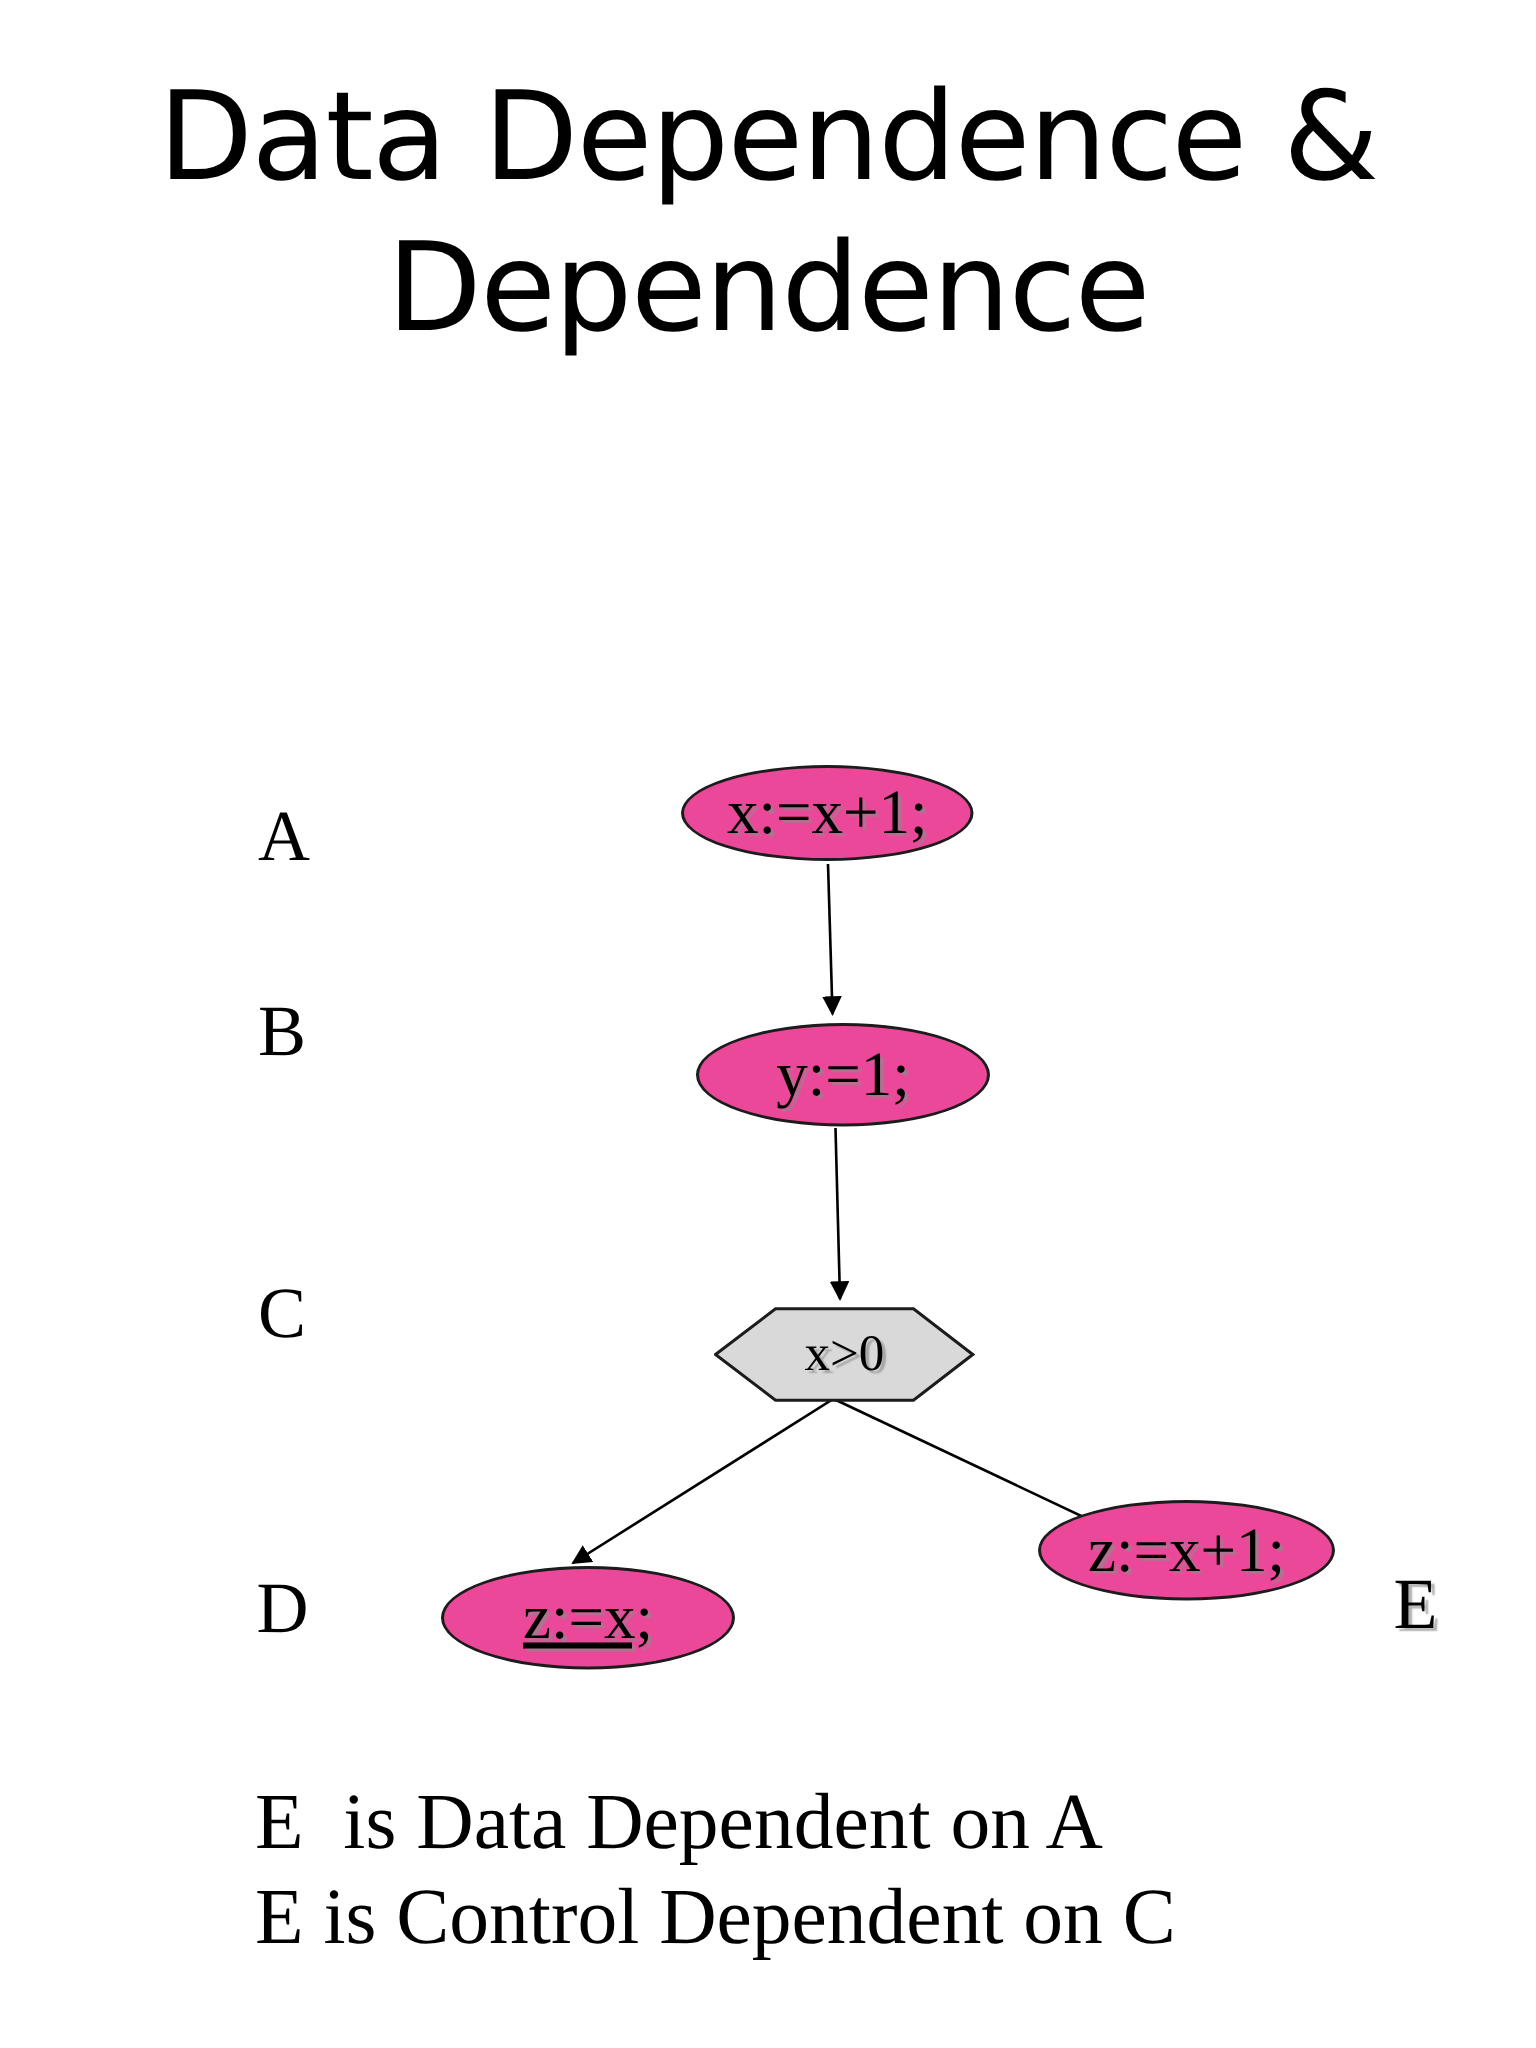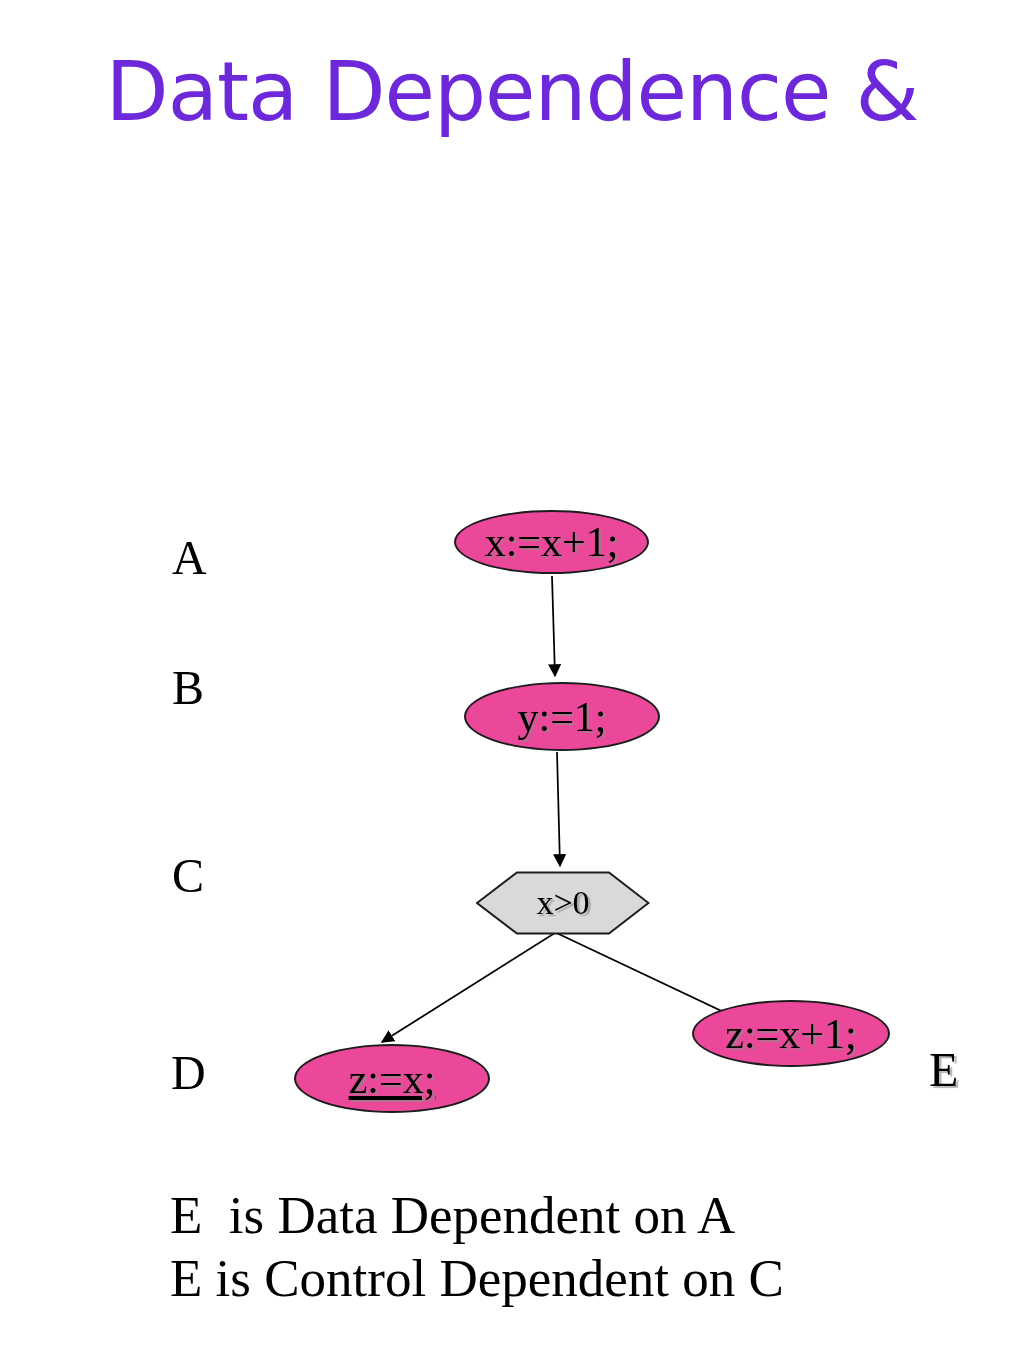--- a/index.html
+++ b/index.html
@@ -11,21 +11,21 @@
     font-family:"Liberation Serif", serif;
     color:#000;
   }
   .slide-title{
     position:absolute;
     top:41px;left:0;width:1024px;
     text-align:center;
     font-family:"DejaVu Sans", sans-serif;
     font-size:82px;
     line-height:101px;
-    color:#6d28d9;
+    color:#000000;
     letter-spacing:-1px;
   }
   .slide-title span{display:block;}
   .edges{position:absolute;left:0;top:0;width:1024px;height:1365px;pointer-events:none;}
   .node{
     position:absolute;
     box-sizing:border-box;
     background:#ec4899;
     border:2px solid #1c1c1c;
     border-radius:50%;
@@ -63,20 +63,21 @@
     white-space:pre;
   }
   .note-1{top:1189px;}
   .note-2{top:1252px;}
 </style>
 </head>
 <body>
 
 <div class="slide-title">
   <span>Data Dependence &amp;</span>
+  <span>Dependence</span>
 </div>
 
 <svg class="edges" viewBox="0 0 1024 1365" xmlns="http://www.w3.org/2000/svg">
   <defs>
     <marker id="arw" viewBox="0 0 10 10" refX="9" refY="5" markerWidth="7.5" markerHeight="7.5" orient="auto-start-reverse">
       <path d="M0,0 L10,5 L0,10 z" fill="#000"></path>
     </marker>
   </defs>
   <line x1="552" y1="576" x2="555" y2="676" stroke="#000" stroke-width="1.75" marker-end="url(#arw)"></line>
   <line x1="557" y1="752" x2="560" y2="866" stroke="#000" stroke-width="1.75" marker-end="url(#arw)"></line>

